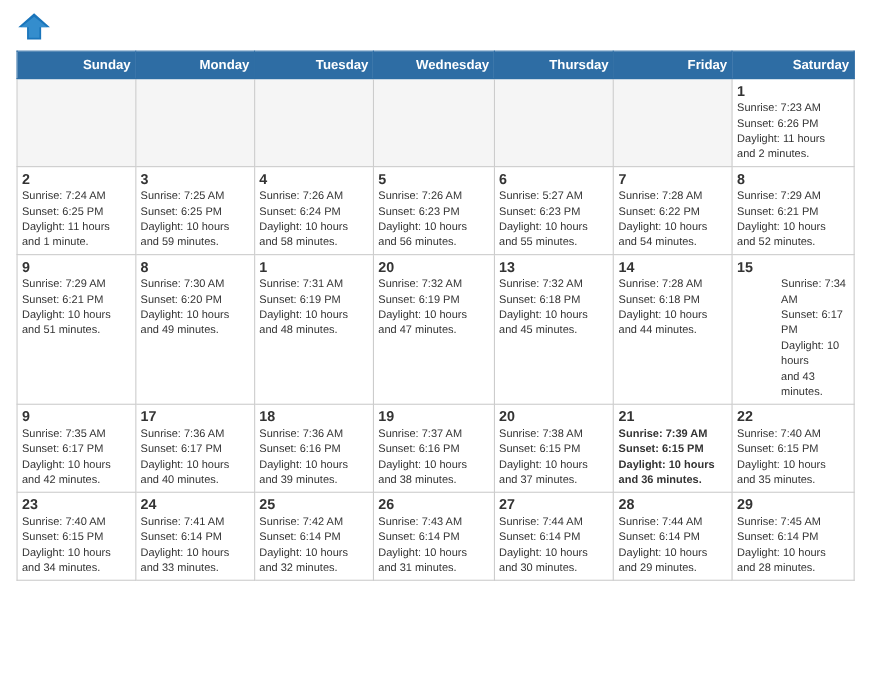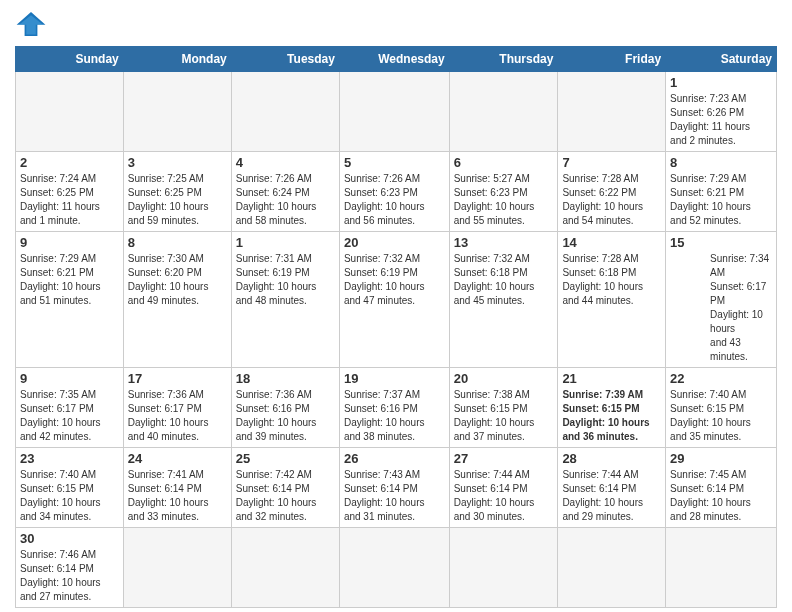--- a/index.html
+++ b/index.html
@@ -339,30 +339,15 @@
 and 29 minutes.</div>
           </td>
           <td>
             <span class="day-number">29</span>
             <div class="day-info" style="white-space: pre-line;">Sunrise: 7:45 AM
 Sunset: 6:14 PM
 Daylight: 10 hours
 and 28 minutes.</div>
           </td>
         </tr>
-        <tr class="last-row">
-          <td>
-            <span class="day-number">30</span>
-            <div class="day-info" style="white-space: pre-line;">Sunrise: 7:46 AM
-Sunset: 6:14 PM
-Daylight: 10 hours
-and 27 minutes.</div>
-          </td>
-          <td class="empty"></td>
-          <td class="empty"></td>
-          <td class="empty"></td>
-          <td class="empty"></td>
-          <td class="empty"></td>
-          <td class="empty"></td>
-        </tr>
       </tbody>
   </table>
 </div>
 
 </body></html>

